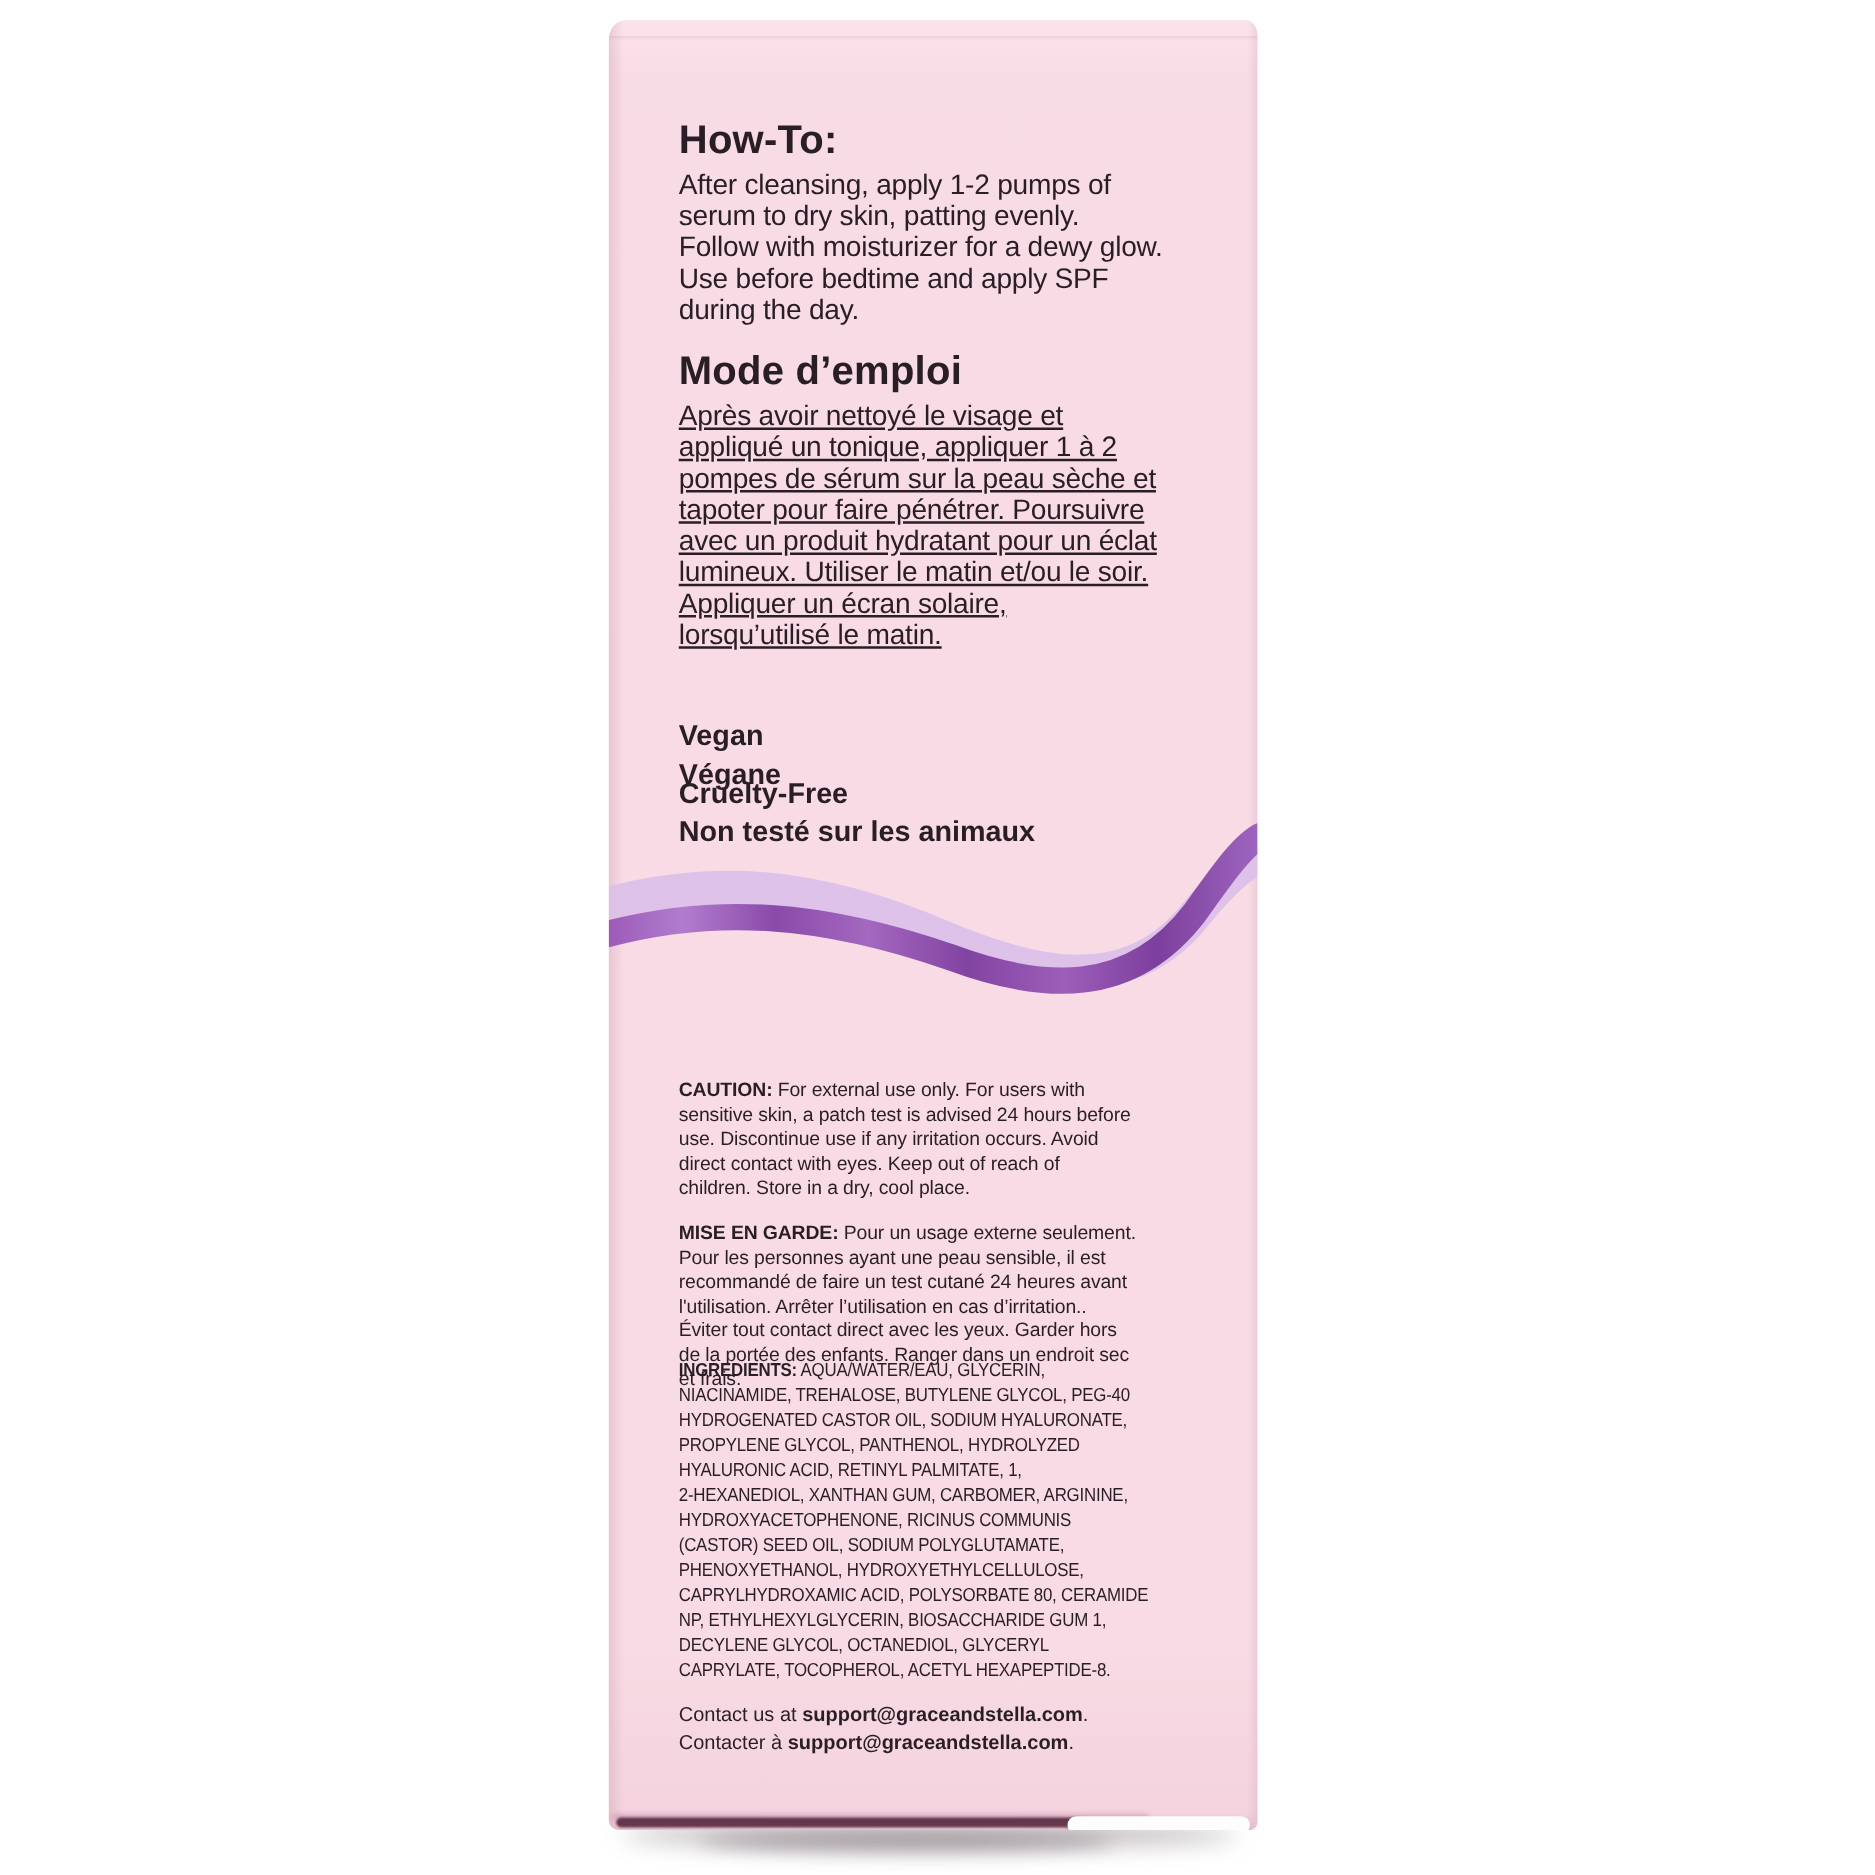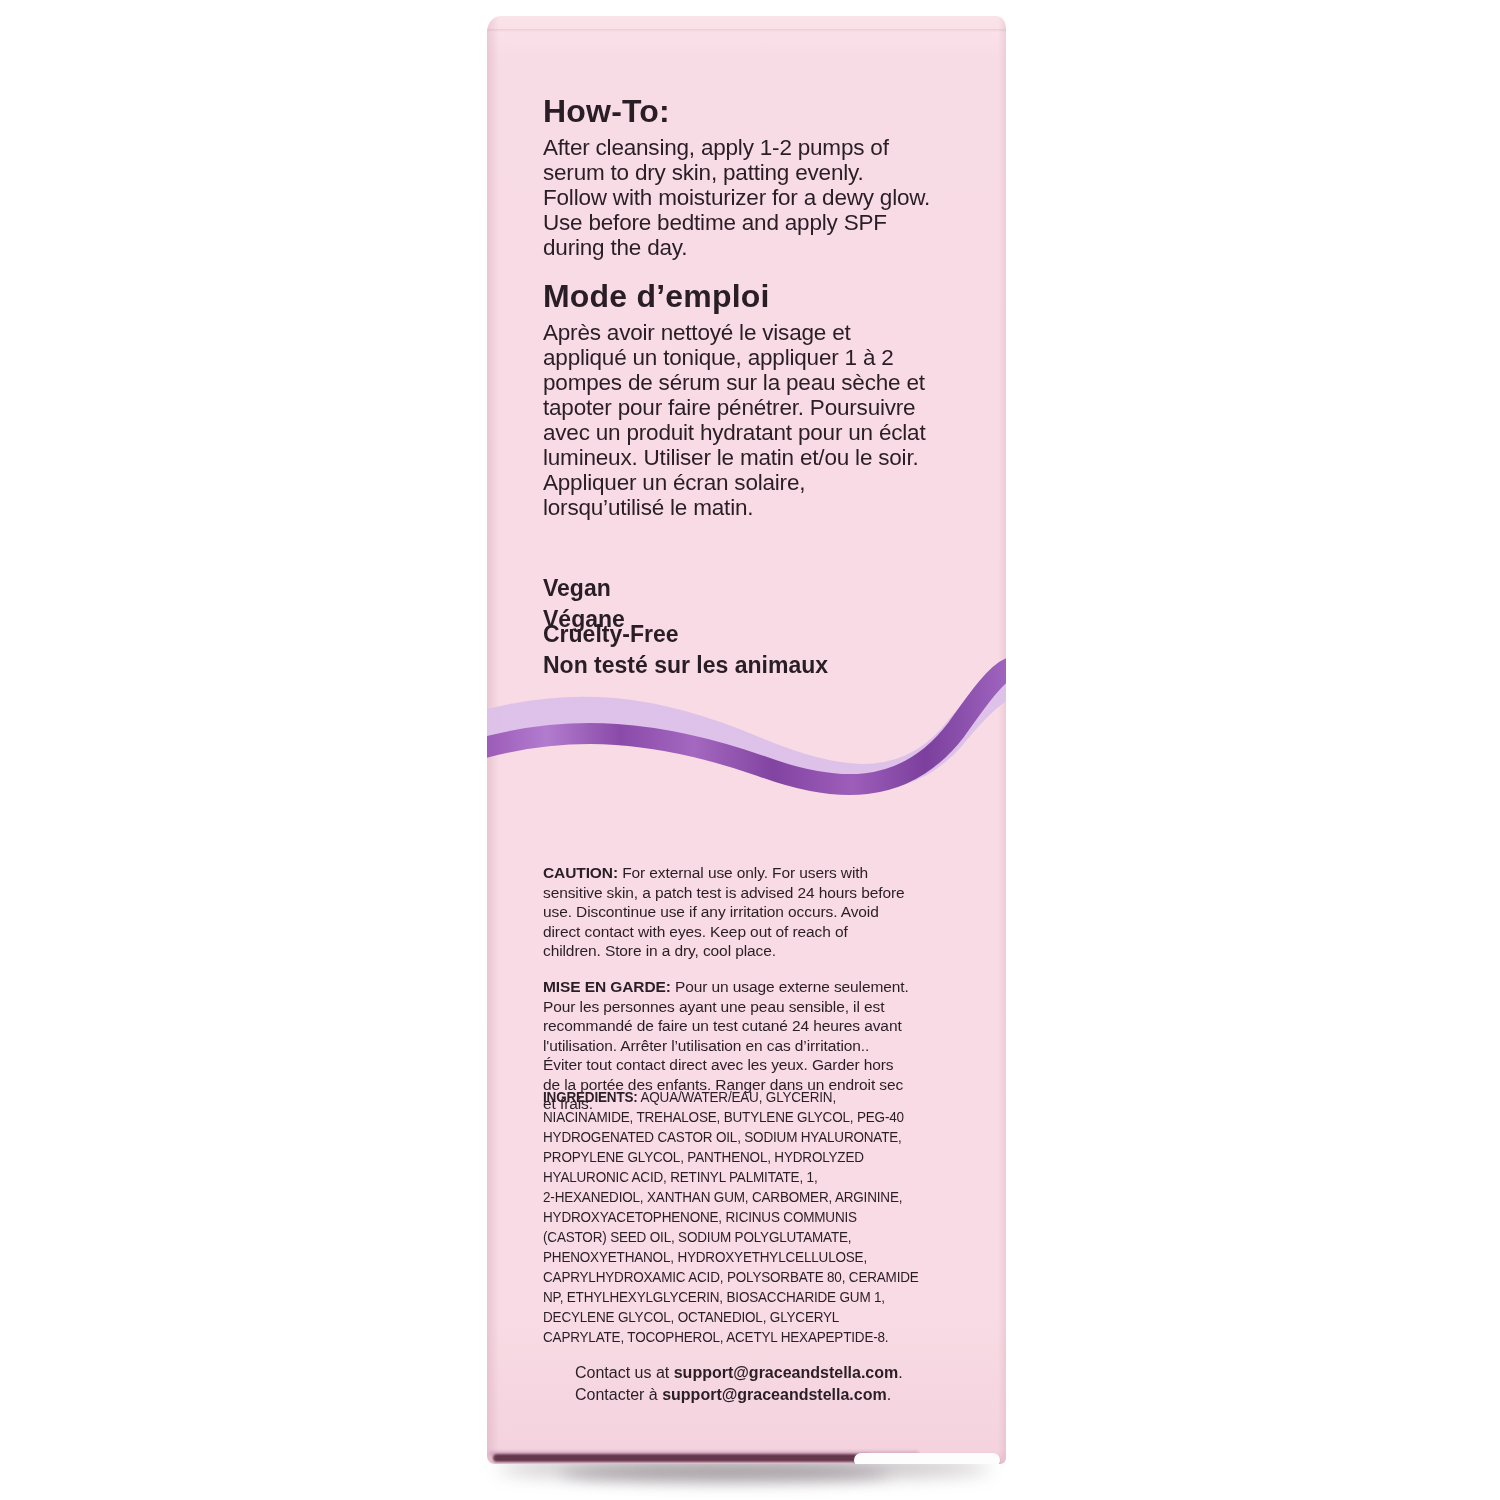--- a/index.html
+++ b/index.html
@@ -25,21 +25,21 @@
     background:linear-gradient(180deg,rgba(170,110,130,.18),rgba(170,110,130,0));}
   
   .abs{position:absolute;left:56px;}
   .h{font-size:32px;font-weight:700;letter-spacing:.2px;}
   .body-text{font-size:22.5px;line-height:25px;letter-spacing:-.2px;white-space:pre-line;width:466px;}
   .claim{font-size:23px;font-weight:700;line-height:31px;white-space:pre-line;}
   .fine{font-size:15.5px;line-height:19.5px;letter-spacing:-.1px;white-space:pre-line;width:432px;margin-top:44px;}
   .fine b,.contact b{font-weight:700;}
   .ing{font-size:15px;line-height:20px;letter-spacing:-.2px;white-space:pre-line;width:500px;
     transform:scaleX(.9);transform-origin:0 0;font-weight:500;}
-  .contact{font-size:16px;line-height:21.5px;width:440px;margin-left:32px;}
+  .contact{font-size:16px;line-height:21.5px;width:440px;}
   .lbl{font-weight:700;}
   
   .wave{position:absolute;left:0;top:630px;width:519px;height:185px;}
   
   .bottom-dark{position:absolute;left:6px;bottom:2px;width:378px;height:8px;
     background:#4c1e36;border-radius:4px;filter:blur(1px);opacity:.85;}
   .bottom-mauve{position:absolute;left:2px;bottom:8px;width:430px;height:5px;
     background:#c99ab4;border-radius:3px;filter:blur(1.5px);opacity:.6;}
   .bottom-white{position:absolute;right:6px;bottom:-3px;width:146px;height:14px;
     background:#fdfdfe;border-radius:10px;box-shadow:0 2px 3px rgba(120,100,110,.35);}
@@ -64,21 +64,21 @@
     <div class="abs h" style="top:66px;margin-top:11px;">How-To:</div>
 
     <div class="abs body-text" style="top:119px;">After cleansing, apply 1-2 pumps of
 serum to dry skin, patting evenly.
 Follow with moisturizer for a dewy glow.
 Use before bedtime and apply SPF
 during the day.</div>
 
     <div class="abs h" style="top:262px;text-align:right;">Mode d’emploi</div>
 
-    <div class="abs body-text" style="top:304px;">Après avoir nettoyé le visage et
+    <div class="abs body-text" style="top:304px;text-decoration:underline;">Après avoir nettoyé le visage et
 appliqué un tonique, appliquer 1 à 2
 pompes de sérum sur la peau sèche et
 tapoter pour faire pénétrer. Poursuivre
 avec un produit hydratant pour un éclat
 lumineux. Utiliser le matin et/ou le soir.
 Appliquer un écran solaire,
 lorsqu’utilisé le matin.</div>
 
     <div class="abs claim" style="top:533px;margin-top:24px;">Vegan
 Végane</div>

